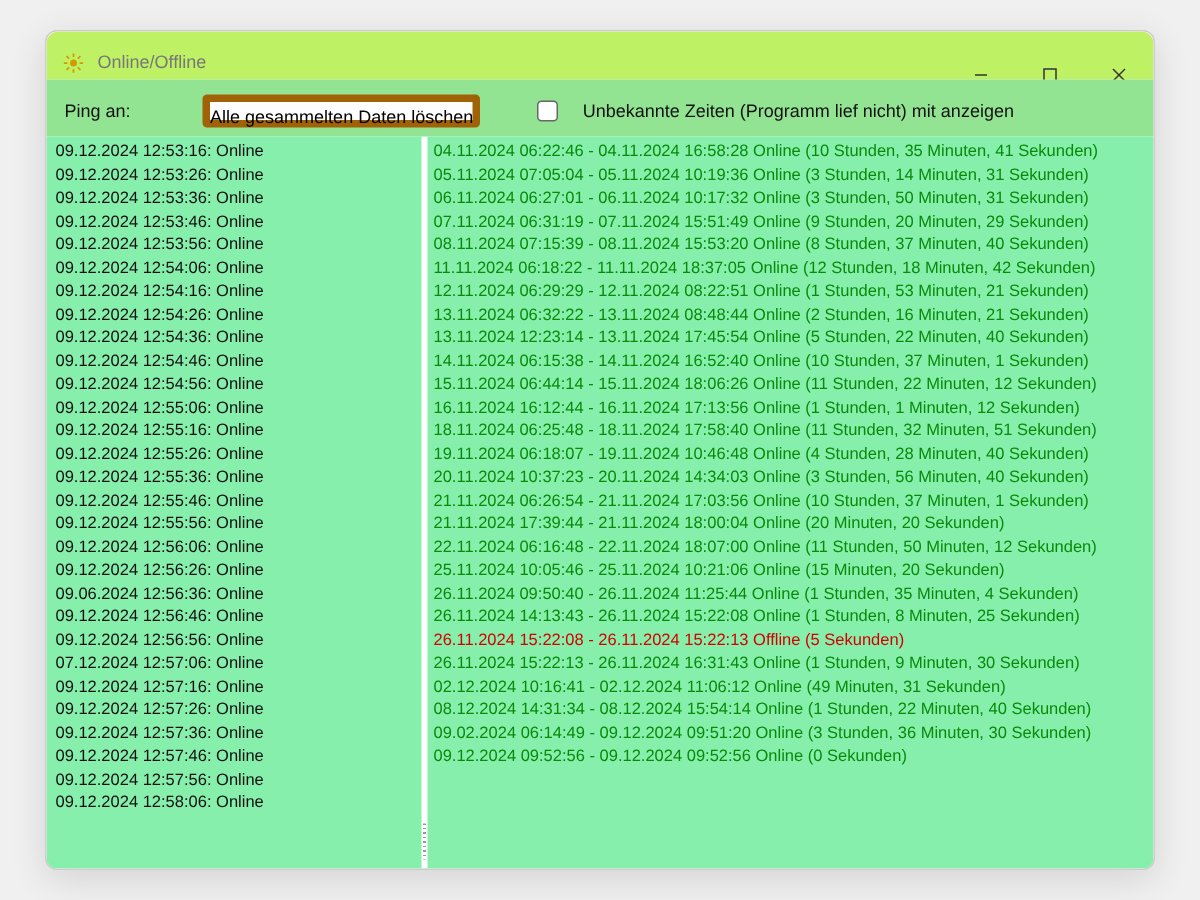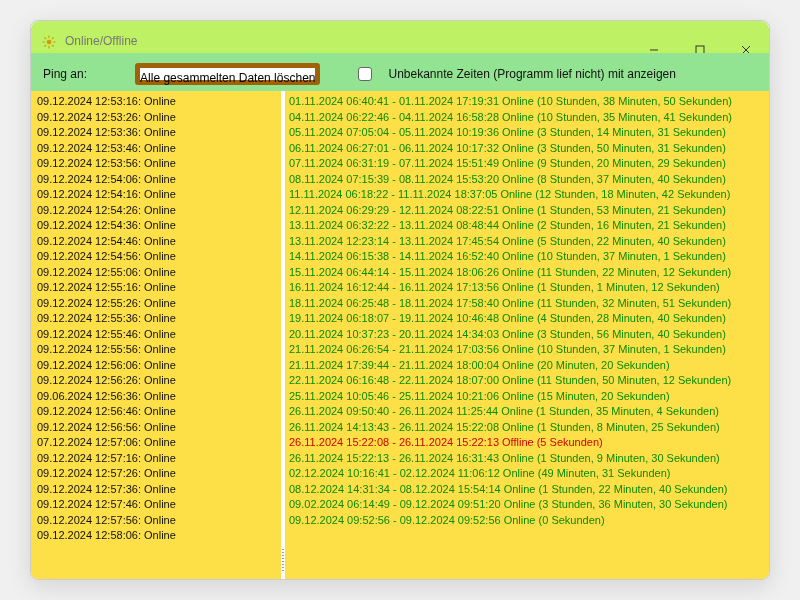--- a/index.html
+++ b/index.html
@@ -101,21 +101,21 @@
     background: #fff;
   }
   .chk-label {
     font-size: 12px;
     color: #111;
   }
   .content {
     flex: 1;
     display: flex;
     overflow: hidden;
-    background: #fde047;
+    background: #86efac;
   }
   .col-left {
     width: 250px;
     padding: 3px 0 0 6px;
     font-size: 11px;
     line-height: 15.5px;
     color: #111;
     overflow: hidden;
     white-space: nowrap;
   }
@@ -223,21 +223,20 @@
         <div>07.12.2024 12:57:06: Online</div>
         <div>09.12.2024 12:57:16: Online</div>
         <div>09.12.2024 12:57:26: Online</div>
         <div>09.12.2024 12:57:36: Online</div>
         <div>09.12.2024 12:57:46: Online</div>
         <div>09.12.2024 12:57:56: Online</div>
         <div>09.12.2024 12:58:06: Online</div>
       </div>
     <div class="splitter"></div>
     <div class="col-right" id="col-right">
-        <div class="row-green">01.11.2024 06:40:41 - 01.11.2024 17:19:31 Online (10 Stunden, 38 Minuten, 50 Sekunden)</div>
         <div class="row-green">04.11.2024 06:22:46 - 04.11.2024 16:58:28 Online (10 Stunden, 35 Minuten, 41 Sekunden)</div>
         <div class="row-green">05.11.2024 07:05:04 - 05.11.2024 10:19:36 Online (3 Stunden, 14 Minuten, 31 Sekunden)</div>
         <div class="row-green">06.11.2024 06:27:01 - 06.11.2024 10:17:32 Online (3 Stunden, 50 Minuten, 31 Sekunden)</div>
         <div class="row-green">07.11.2024 06:31:19 - 07.11.2024 15:51:49 Online (9 Stunden, 20 Minuten, 29 Sekunden)</div>
         <div class="row-green">08.11.2024 07:15:39 - 08.11.2024 15:53:20 Online (8 Stunden, 37 Minuten, 40 Sekunden)</div>
         <div class="row-green">11.11.2024 06:18:22 - 11.11.2024 18:37:05 Online (12 Stunden, 18 Minuten, 42 Sekunden)</div>
         <div class="row-green">12.11.2024 06:29:29 - 12.11.2024 08:22:51 Online (1 Stunden, 53 Minuten, 21 Sekunden)</div>
         <div class="row-green">13.11.2024 06:32:22 - 13.11.2024 08:48:44 Online (2 Stunden, 16 Minuten, 21 Sekunden)</div>
         <div class="row-green">13.11.2024 12:23:14 - 13.11.2024 17:45:54 Online (5 Stunden, 22 Minuten, 40 Sekunden)</div>
         <div class="row-green">14.11.2024 06:15:38 - 14.11.2024 16:52:40 Online (10 Stunden, 37 Minuten, 1 Sekunden)</div>

